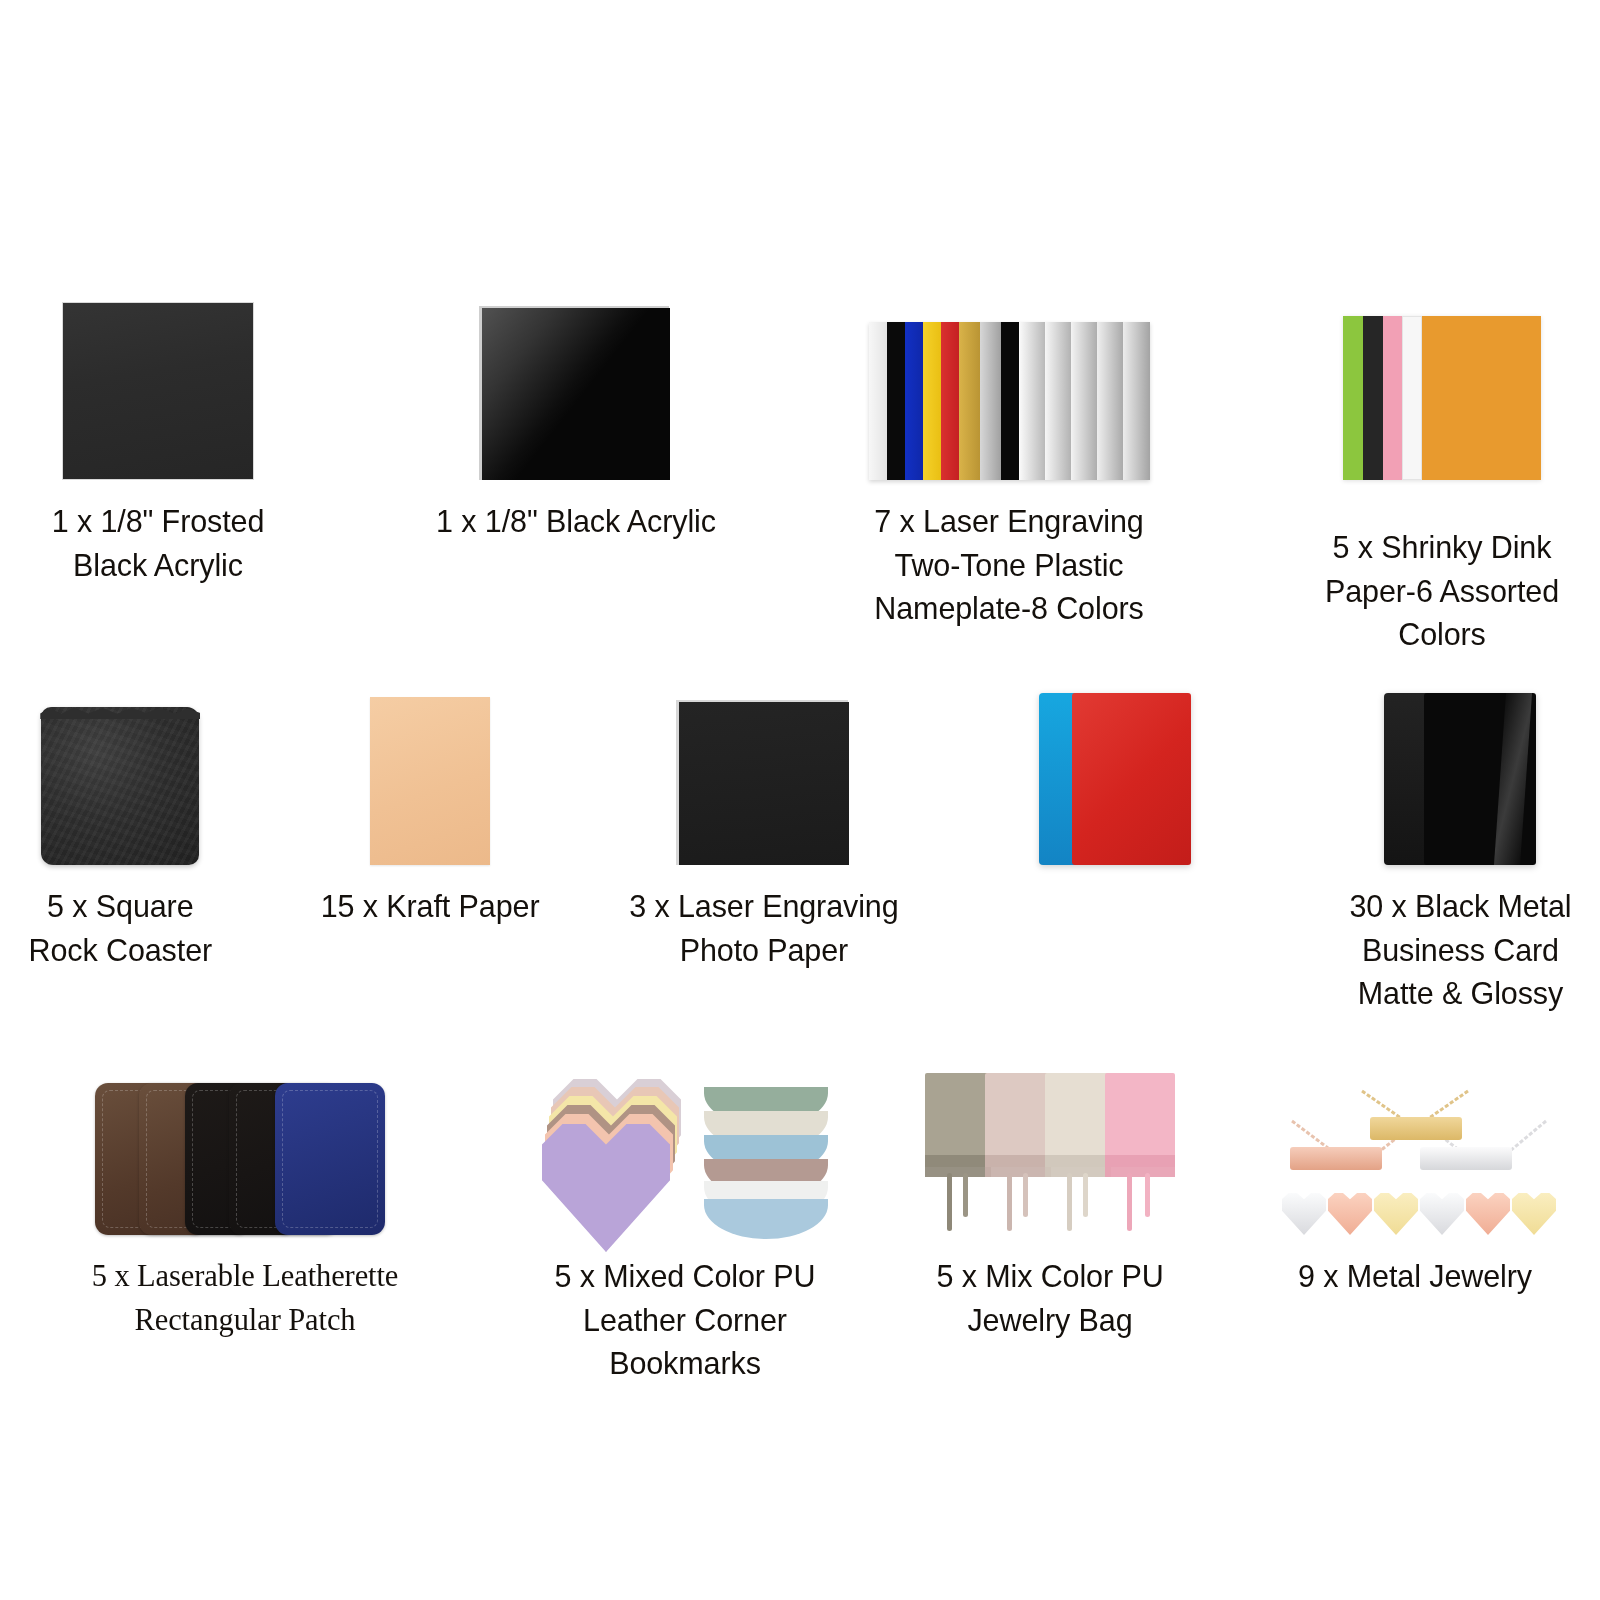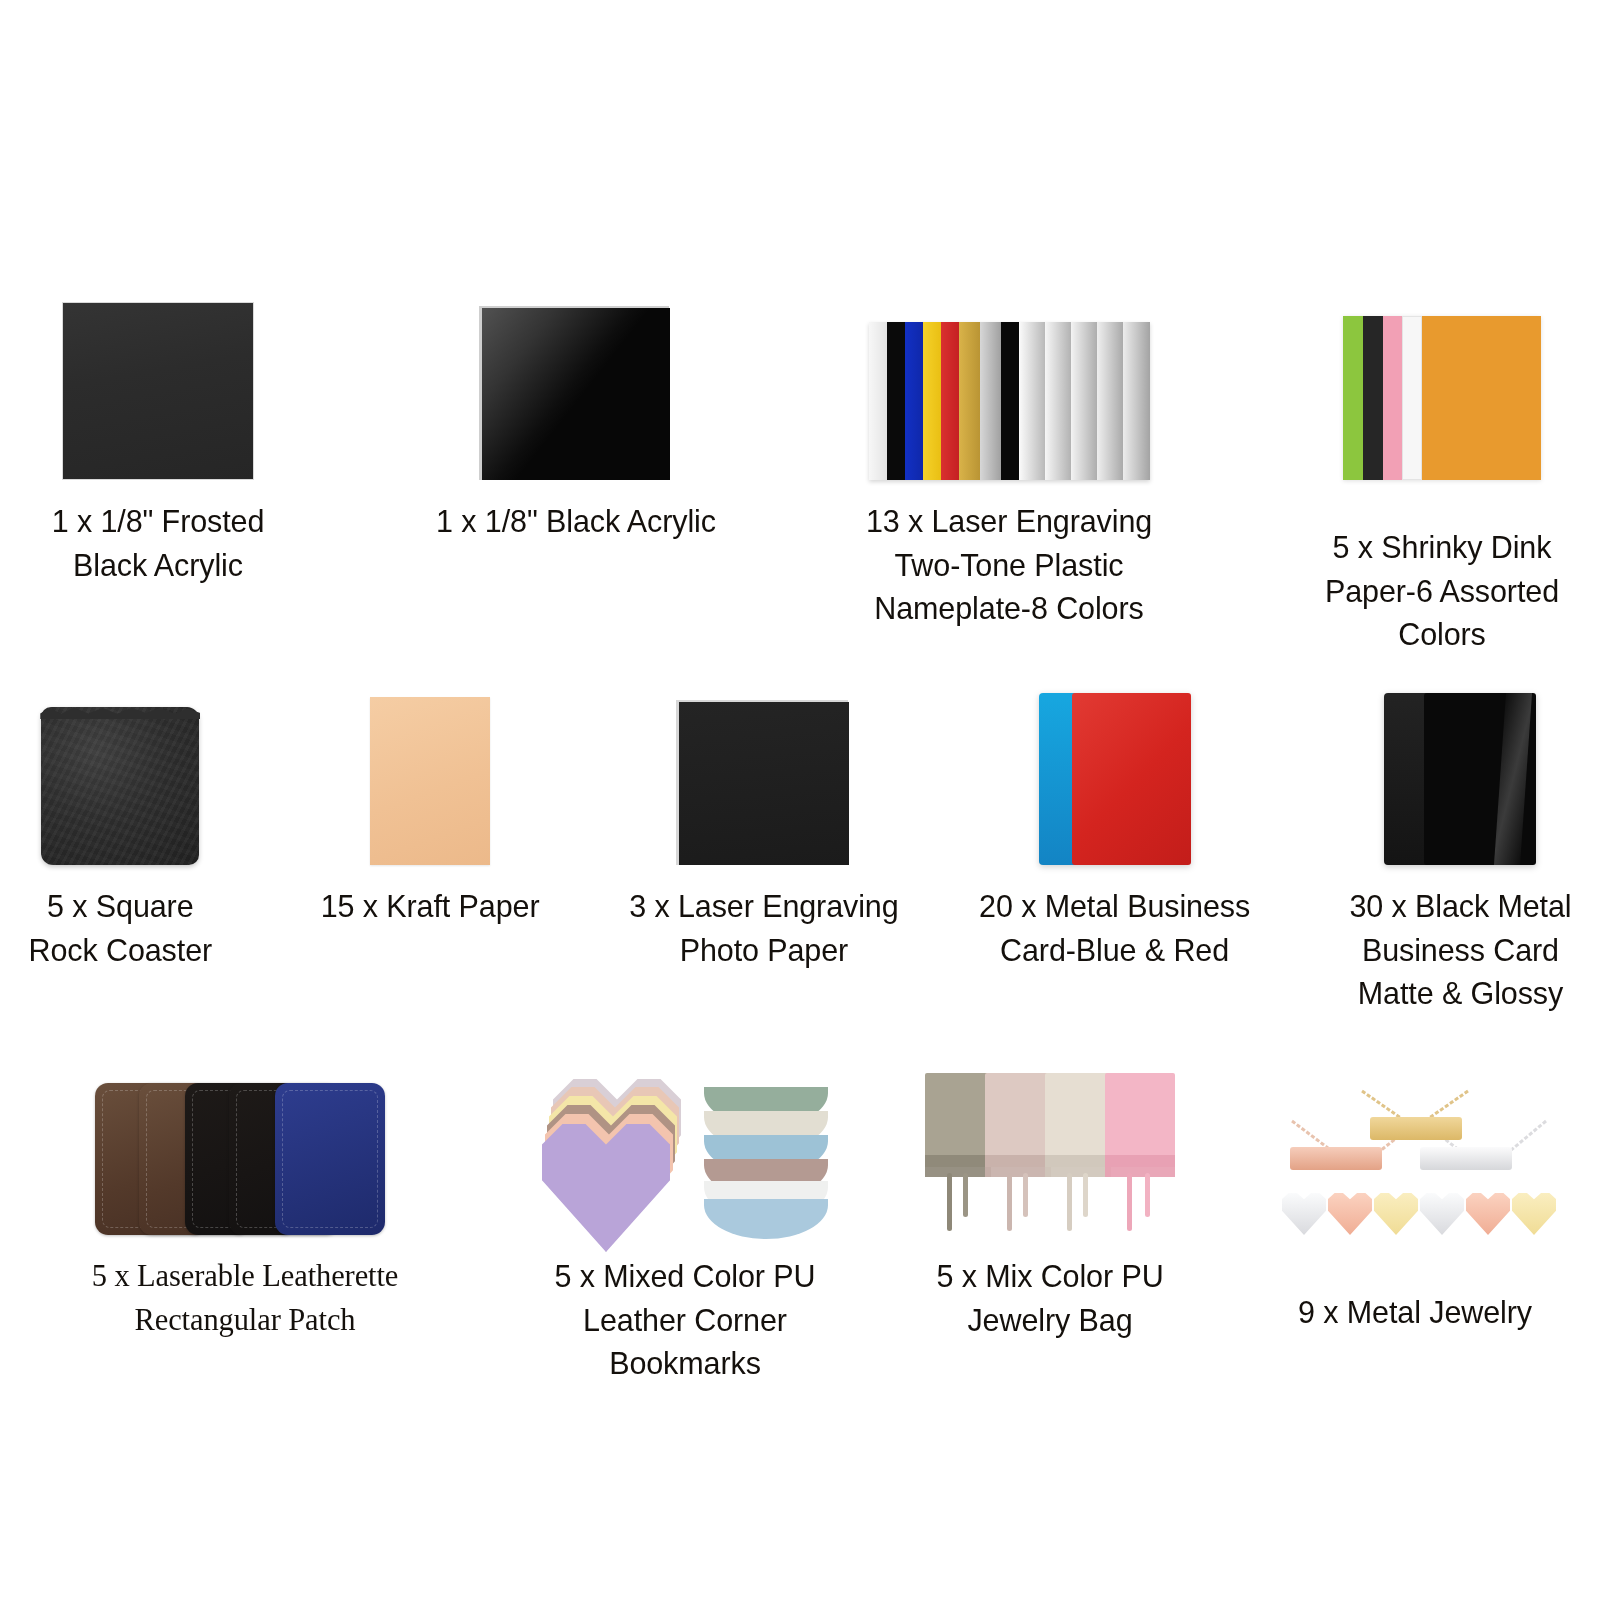--- a/index.html
+++ b/index.html
@@ -355,21 +355,21 @@
           <span class="plate thin" style="background:linear-gradient(90deg,#d9b349,#b89333);width:22px;"></span>
           <span class="plate thin" style="background:linear-gradient(90deg,#d7d7d7,#9e9e9e);width:22px;"></span>
           <span class="plate thin" style="background:#080808;"></span>
           <span class="plate sheet" style="background:linear-gradient(90deg,#fbfbfb,#b6b6b6);"></span>
           <span class="plate sheet" style="background:linear-gradient(90deg,#f6f6f6,#b0b0b0);"></span>
           <span class="plate sheet" style="background:linear-gradient(90deg,#f3f3f3,#ababab);"></span>
           <span class="plate sheet" style="background:linear-gradient(90deg,#efefef,#a7a7a7);"></span>
           <span class="plate sheet" style="background:linear-gradient(90deg,#ececec,#a3a3a3);"></span>
         </div>
       </div>
-      <div class="caption">13 x Laser Engraving
+      <div class="caption">7 x Laser Engraving
 Two-Tone Plastic
 Nameplate-8 Colors</div>
     </div>
 
     <div class="cell" style="width:300px;gap:26px;">
       <div class="art-box" style="height:200px;">
         <div class="shrinky">
           <span style="width:20px;background:#8cc63e;"></span>
           <span style="width:20px;background:#262626;"></span>
           <span style="width:19px;background:#f2a0b5;"></span>
@@ -409,22 +409,20 @@
 Photo Paper</div>
     </div>
 
     <div class="cell" style="width:300px;">
       <div class="art-box" style="height:185px;">
         <div class="metal-card">
           <span class="blue"></span>
           <span class="red"></span>
         </div>
       </div>
-      <div class="caption">20 x Metal Business
-Card-Blue &amp; Red</div>
     </div>
 
     <div class="cell" style="width:290px;">
       <div class="art-box" style="height:185px;">
         <div class="black-metal-card">
           <span class="matte"></span>
           <span class="glossy"></span>
         </div>
       </div>
       <div class="caption">30 x Black Metal
@@ -497,21 +495,21 @@
           <span class="bag" style="left:180px;width:70px;background:#f3b6c6;"></span>
           <span class="bag-neck" style="left:180px;width:70px;background:#e79fb2;"></span>
           <span class="tie" style="left:202px;background:#eda7b9;"></span>
           <span class="tie2" style="left:220px;background:#f2b2c2;"></span>
         </div>
       </div>
       <div class="caption">5 x Mix Color PU
 Jewelry Bag</div>
     </div>
 
-    <div class="cell" style="width:300px;gap:36px;">
+    <div class="cell" style="width:300px;">
       <div class="art-box" style="height:175px;">
         <div class="jewelry">
           <svg width="290" height="130" viewBox="0 0 290 130" style="position:absolute;left:0;top:0;">
             <path d="M92 26 L138 58 M198 26 L152 58" stroke="#e0c489" stroke-width="3" fill="none" stroke-dasharray="4 2"></path>
             <path d="M22 56 L62 86 M148 56 L110 86" stroke="#e8c3ae" stroke-width="3" fill="none" stroke-dasharray="4 2"></path>
             <path d="M152 56 L190 86 M276 56 L240 86" stroke="#dcdcdf" stroke-width="3" fill="none" stroke-dasharray="4 2"></path>
           </svg>
           <span class="bar-pendant" style="left:100px;top:52px;background:linear-gradient(180deg,#f0d79b 0%,#dcb867 100%);"></span>
           <span class="bar-pendant" style="left:20px;top:82px;background:linear-gradient(180deg,#f6cdbb 0%,#e3a286 100%);"></span>
           <span class="bar-pendant" style="left:150px;top:82px;background:linear-gradient(180deg,#fbfbfc 0%,#d6d7da 100%);"></span>

